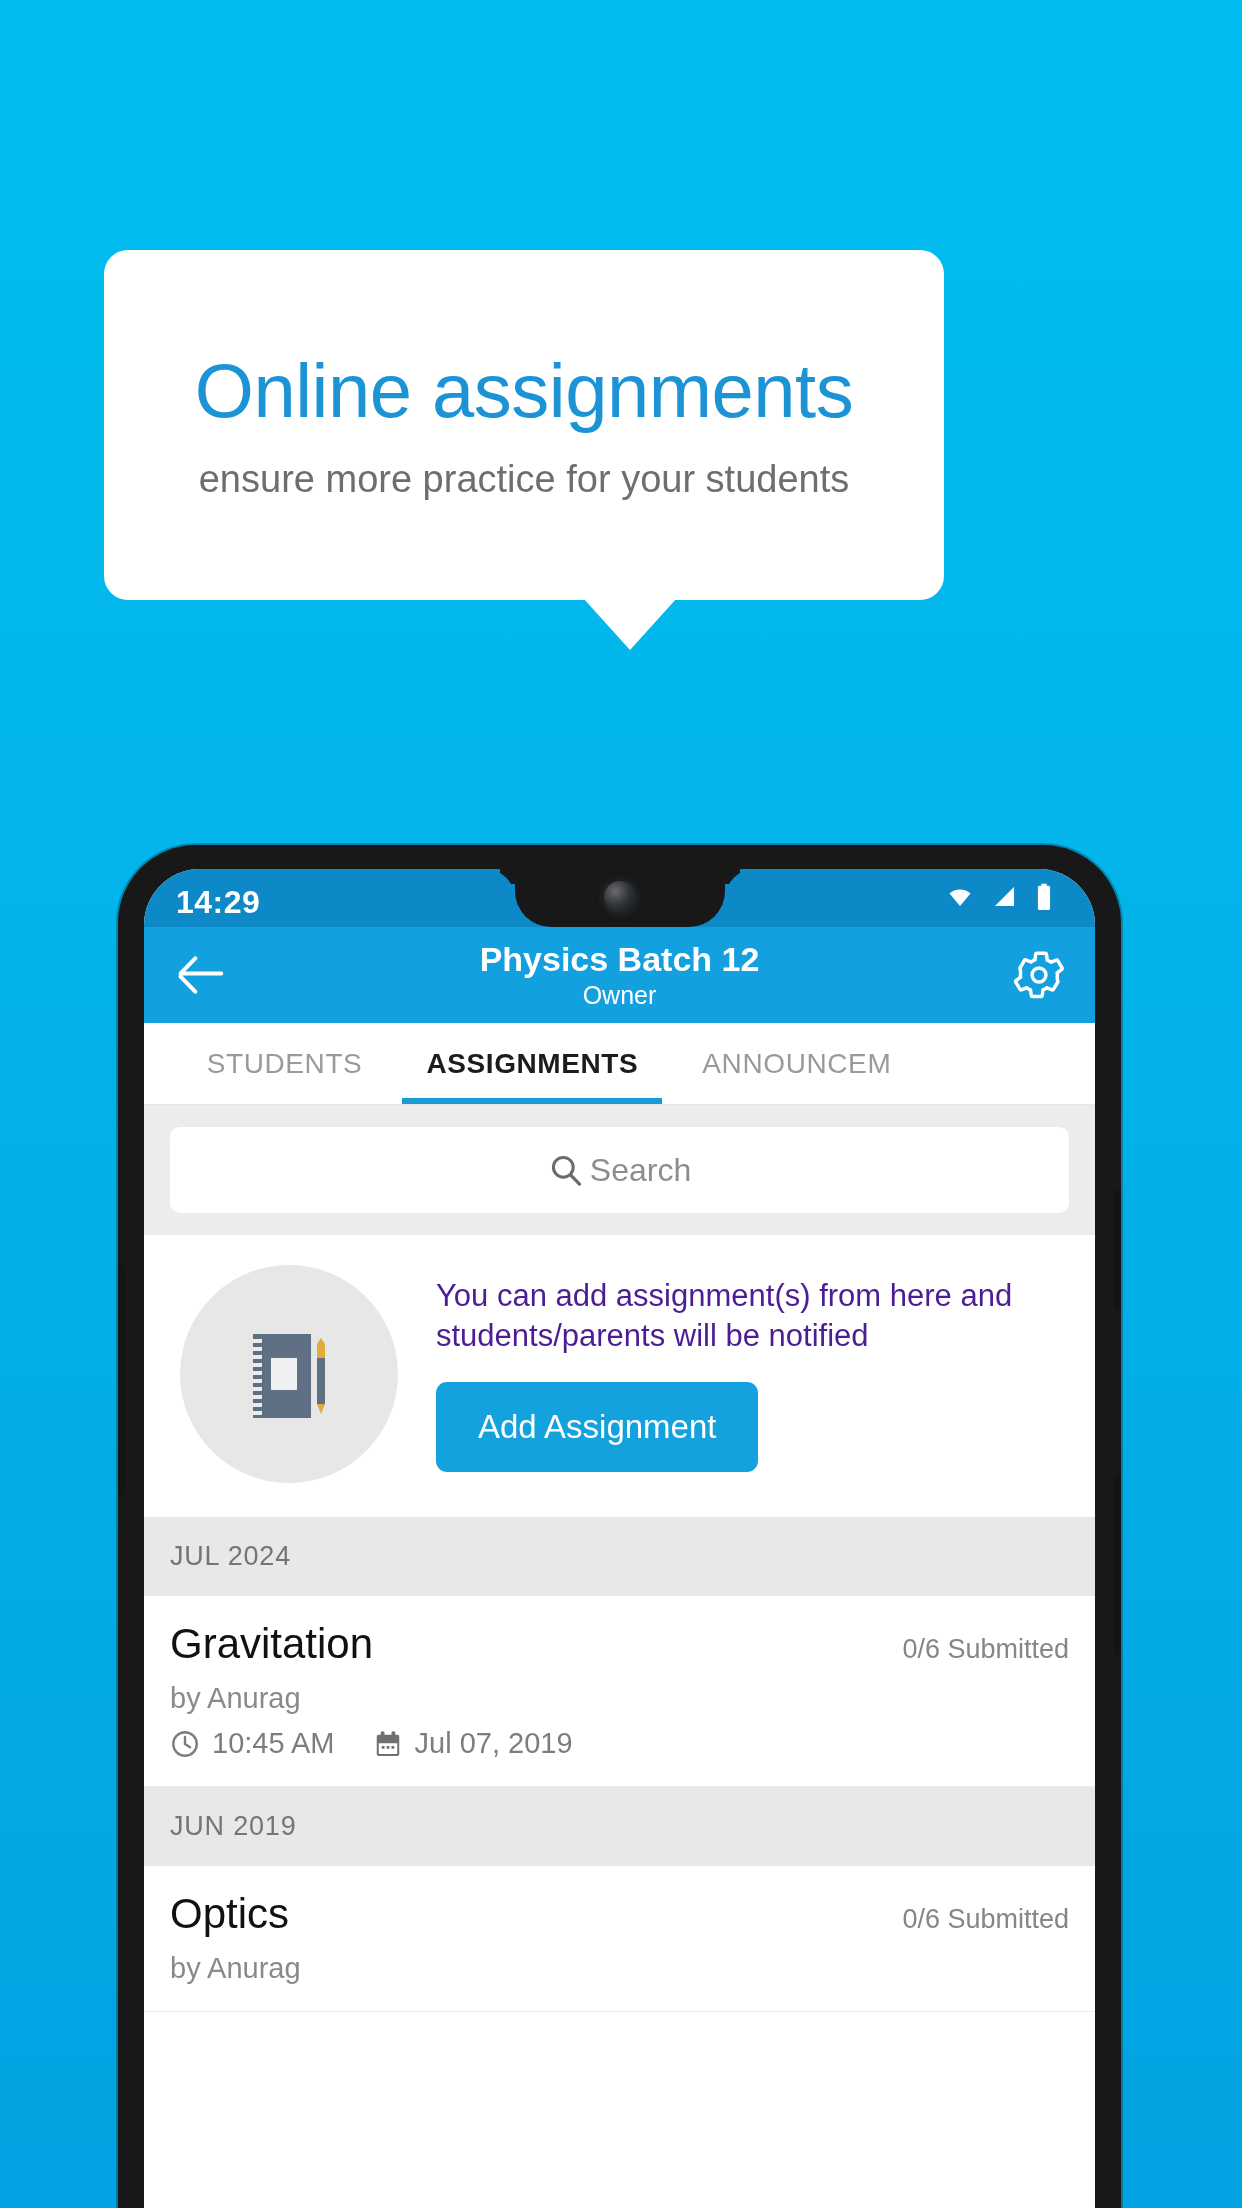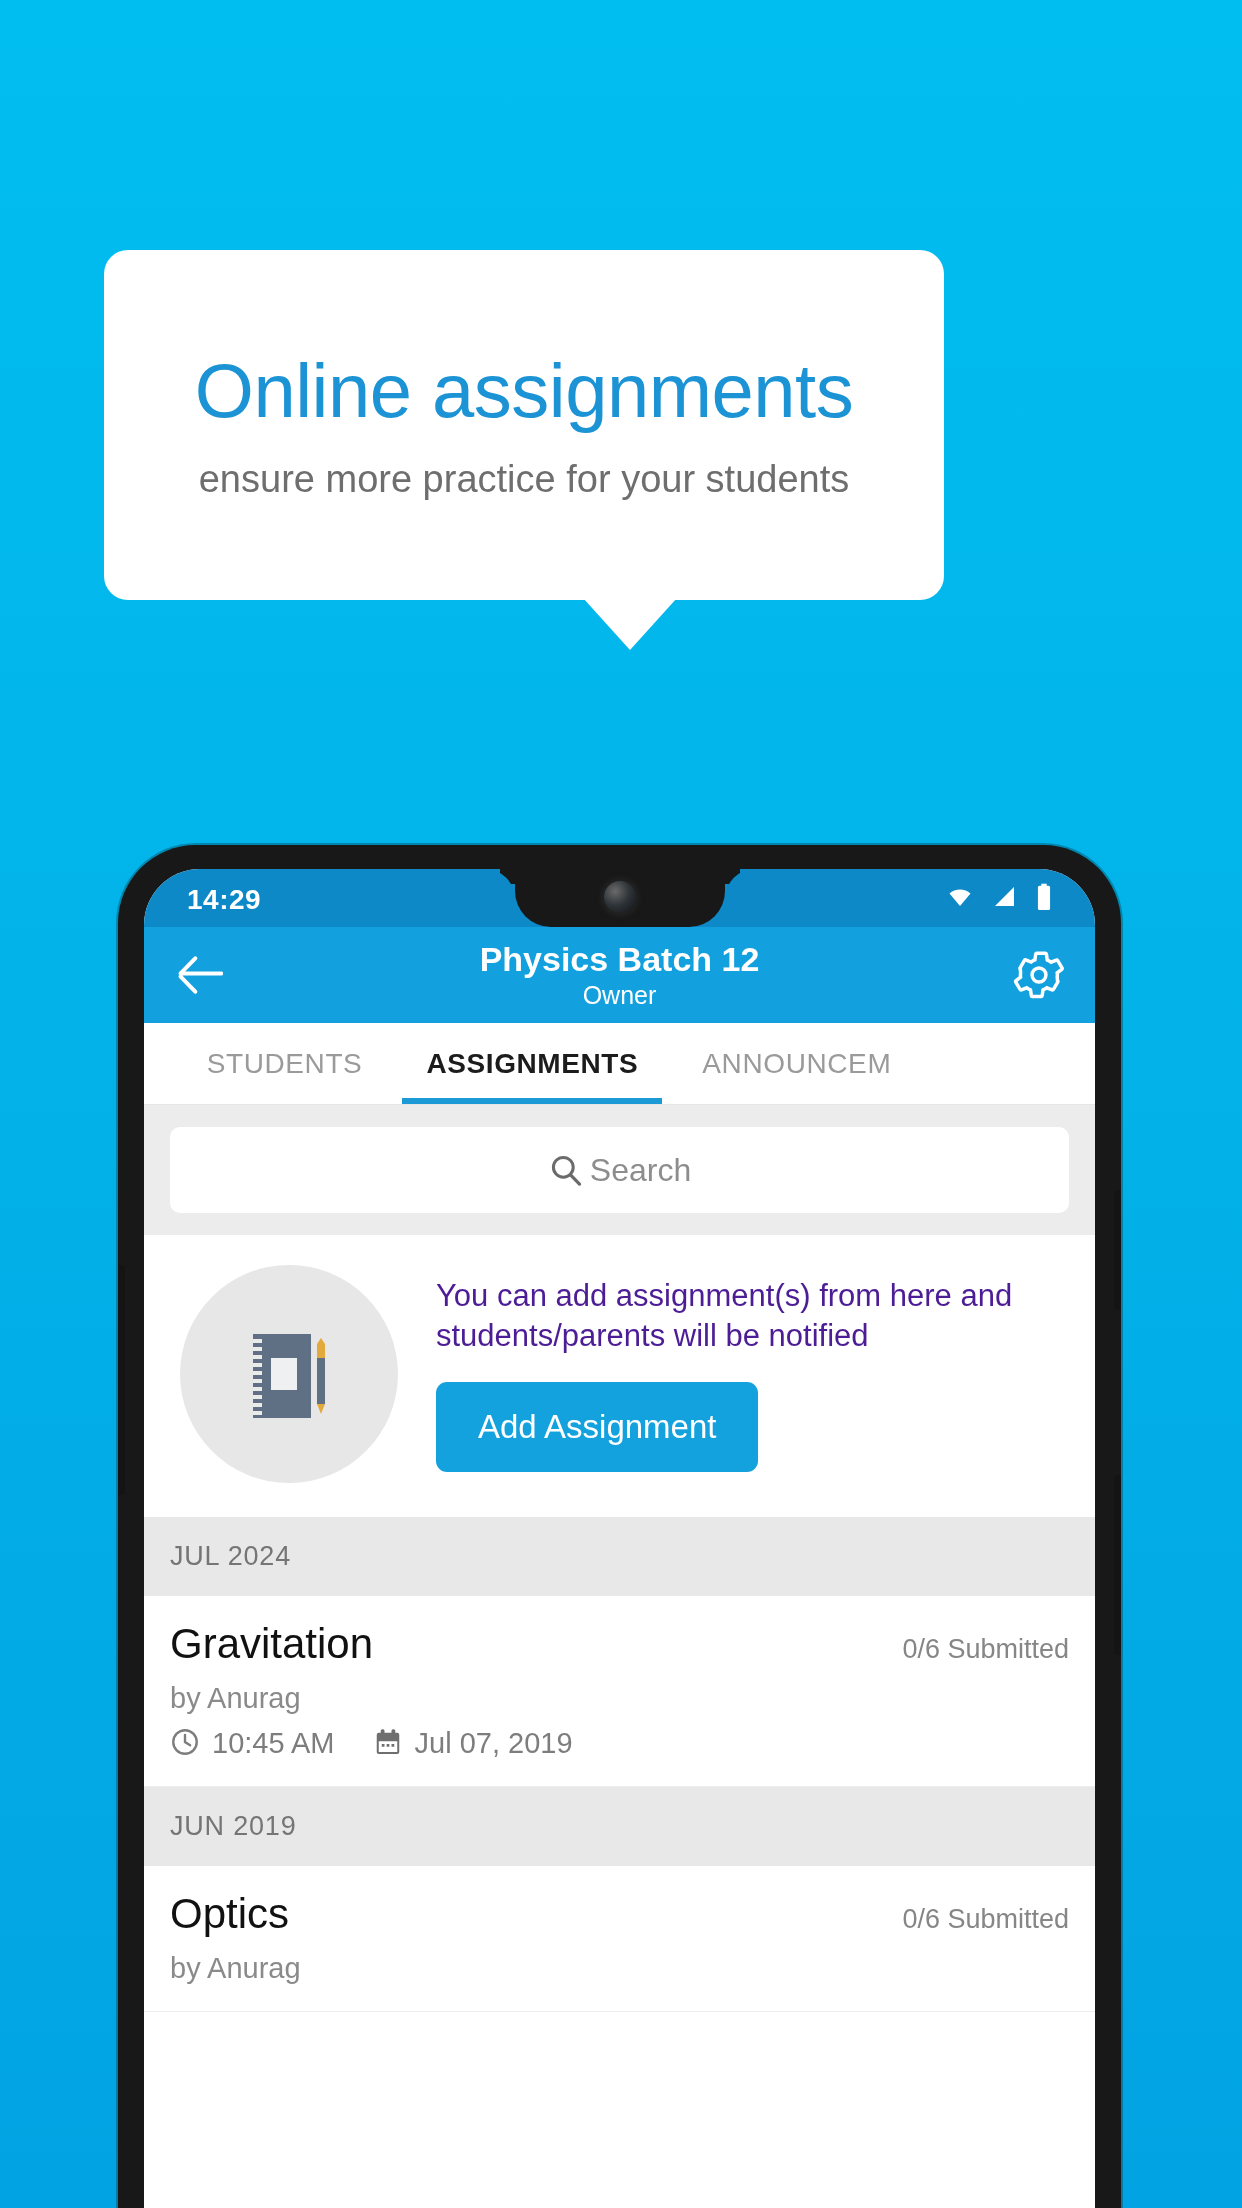--- a/index.html
+++ b/index.html
@@ -75,22 +75,22 @@
   }
 
   
   #statusbar {
     position:relative;
     height:58px;
     background:#0d89c7;
     color:#ffffff;
   }
   #status-time {
-    position:absolute; left:43px; top:15px;
-    font-size:28px; font-weight:700;
+    position:absolute; left:32px; top:15px;
+    font-size:32px; font-weight:700;
     letter-spacing:0.5px;
   }
   #status-icons {
     position:absolute; right:42px; top:14px;
     display:flex; align-items:center; gap:16px;
   }
   #notch {
     position:absolute;
     left:50%; transform:translateX(-50%);
     top:0;
@@ -216,21 +216,21 @@
     border-bottom:1px solid #ededed;
   }
   .assign-top {
     display:flex; align-items:baseline; justify-content:space-between;
   }
   .assign-title { font-size:42px; color:#111111; font-weight:400; }
   .assign-count { font-size:27px; color:#868686; }
   .assign-by { font-size:29px; color:#8a8a8a; margin-top:14px; }
   .assign-meta {
     margin-top:12px;
-    display:flex; gap:12px;
+    display:flex; align-items:center; gap:12px;
     font-size:29px; color:#7d7d7d;
   }
   .assign-meta .sep { width:14px; }
   svg { display:block; }
 </style>
 </head>
 <body>
 
 <div id="bubble">
   <div id="bubble-title">Online assignments</div>

